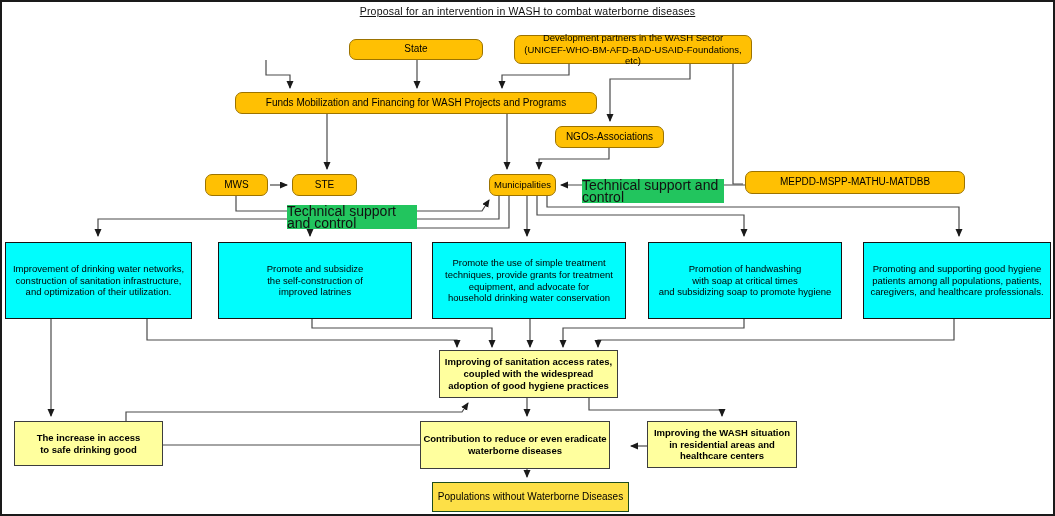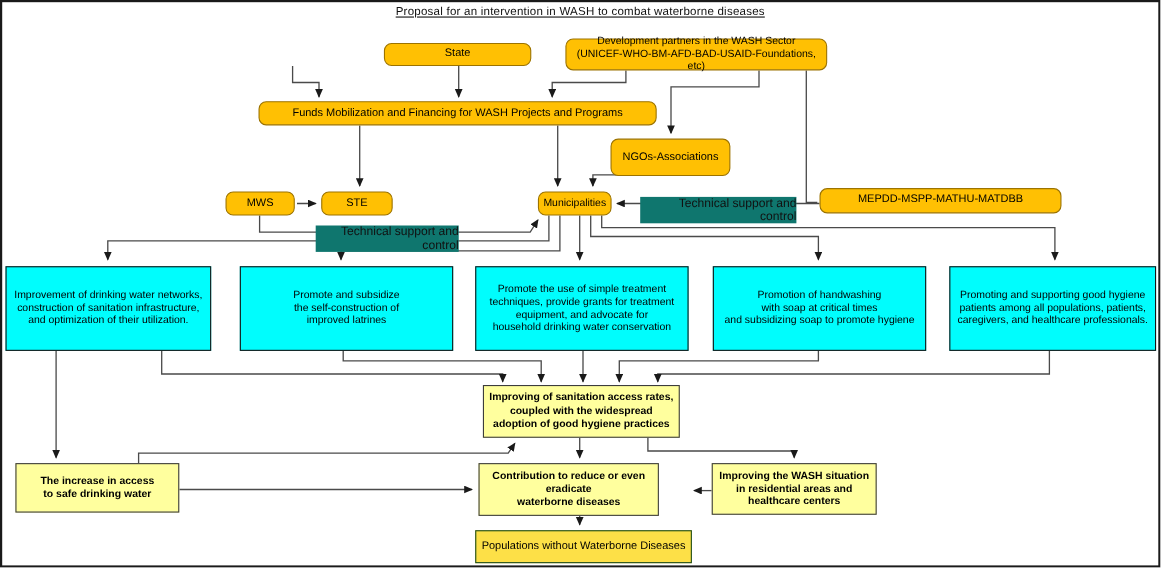--- a/index.html
+++ b/index.html
@@ -6,21 +6,21 @@
   #canvas{position:relative;width:1055px;height:516px;background:#ffffff;border:2px solid #1a1a1a;box-sizing:border-box;overflow:hidden;}
   #edges{position:absolute;left:0;top:0;pointer-events:none;}
   .title{position:absolute;top:3px;left:0;width:100%;text-align:center;font-size:10.5px;color:#111;text-decoration:underline;letter-spacing:.2px;}
   .box{position:absolute;display:flex;align-items:center;justify-content:center;text-align:center;
        box-sizing:border-box;color:#000;font-size:10px;line-height:1.25;white-space:pre-line;padding:1px 2px;}
   .orange{background:#FFC003;border:1.6px solid #9C7300;border-radius:7px;}
   .cyan{background:#00FDFD;border:1.6px solid #141414;font-size:9.5px;}
   .yellow{background:#FFFF9E;border:1.2px solid #3d3d3d;font-size:9.5px;font-weight:bold;}
   .green{background:#fde047;border:1.2px solid #1d4d1d;font-size:10px;}
   .small{font-size:9.5px;}
-  .edge-label{position:absolute;background:#0f766e;text-align:right;font-size:11px;color:#111;line-height:12px;}
+  .edge-label{position:absolute;background:#22c55e;text-align:left;font-size:14px;color:#111;line-height:12px;}
 </style>
 </head>
 <body>
 
 <div id="canvas">
 
   <div class="title">Proposal for an intervention in WASH to combat waterborne diseases</div>
 
   <svg id="edges" width="1055" height="516" viewBox="0 0 1055 516">
     <defs>
@@ -57,21 +57,21 @@
       <path d="M161,443 L427,443" marker-end="url(#arw)"></path>
       <path d="M645,444 L629,444" marker-end="url(#arw)"></path>
       <path d="M525,467 L525,475" marker-end="url(#arw)"></path>
     </g>
   </svg>
 
   <div class="box orange" style="left:347px;top:37px;width:134px;height:21px">State</div>
   <div class="box orange small" style="left:512px;top:33px;width:238px;height:29px">Development partners in the WASH Sector
 (UNICEF-WHO-BM-AFD-BAD-USAID-Foundations, etc)</div>
   <div class="box orange" style="left:233px;top:90px;width:362px;height:22px">Funds Mobilization and Financing for WASH Projects and Programs</div>
-  <div class="box orange" style="left:553px;top:124px;width:109px;height:34px">NGOs-Associations</div>
+  <div class="box orange" style="left:553px;top:124px;width:109px;height:22px">NGOs-Associations</div>
   <div class="box orange" style="left:203px;top:172px;width:63px;height:22px">MWS</div>
   <div class="box orange" style="left:290px;top:172px;width:65px;height:22px">STE</div>
   <div class="box orange small" style="left:487px;top:172px;width:67px;height:22px">Municipalities</div>
   <div class="box orange" style="left:743px;top:169px;width:220px;height:23px">MEPDD-MSPP-MATHU-MATDBB</div>
 
   <div class="box cyan" style="left:3px;top:240px;width:187px;height:77px">Improvement of drinking water networks,
 construction of sanitation infrastructure,
 and optimization of their utilization.</div>
   <div class="box cyan" style="left:216px;top:240px;width:194px;height:77px">Promote and subsidize
 the self-construction of
@@ -84,22 +84,22 @@
 with soap at critical times
 and subsidizing soap to promote hygiene</div>
   <div class="box cyan" style="left:861px;top:240px;width:188px;height:77px">Promoting and supporting good hygiene
 patients among all populations, patients,
 caregivers, and healthcare professionals.</div>
 
   <div class="box yellow" style="left:437px;top:348px;width:179px;height:48px">Improving of sanitation access rates,
 coupled with the widespread
 adoption of good hygiene practices</div>
   <div class="box yellow" style="left:12px;top:419px;width:149px;height:45px">The increase in access
-to safe drinking water</div>
-  <div class="box yellow" style="left:433px;top:419px;width:164px;height:48px">Contribution to reduce or even eradicate
+to safe drinking good</div>
+  <div class="box yellow" style="left:418px;top:419px;width:190px;height:48px">Contribution to reduce or even eradicate
 waterborne diseases</div>
   <div class="box yellow" style="left:645px;top:419px;width:150px;height:47px">Improving the WASH situation
 in residential areas and
 healthcare centers</div>
 
   <div class="box green" style="left:430px;top:480px;width:197px;height:30px">Populations without Waterborne Diseases</div>
 
   <div class="edge-label" style="left:285px;top:203px;width:130px">Technical support and control</div>
   <div class="edge-label" style="left:580px;top:177px;width:142px">Technical support and control</div>
 

